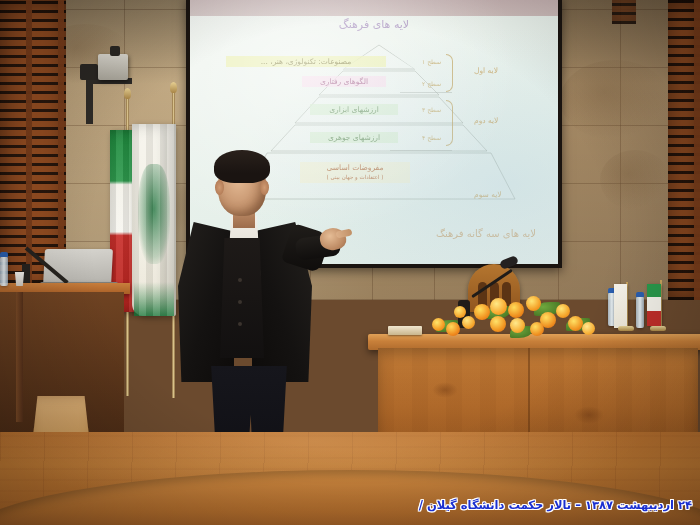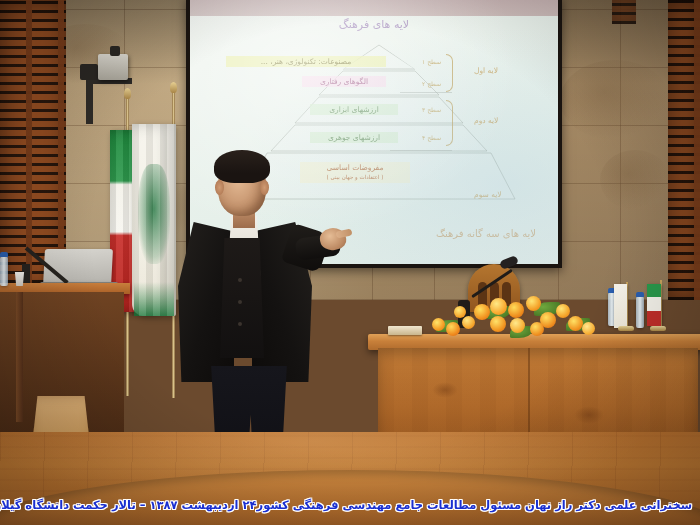--- a/index.html
+++ b/index.html
@@ -587,20 +587,19 @@
   <div class="podium-base"></div>
 
   <div class="floor">
     <div class="floor-gloss"></div>
   </div>
   <div class="floor-curve"></div>
 
   <div class="vignette"></div>
 
   <div class="caption">
-    <div class="cap-txt">سخنرانی علمی دکتر راز نهان مسئول مطالعات جامع مهندسی فرهنگی کشور</div>
     <div class="cap-left" style="display:flex; align-items:center; gap:4px;">
       <span class="cap-txt">۲۴ اردیبهشت ۱۳۸۷ – تالار حکمت دانشگاه گیلان /</span>
 
     </div>
   </div>
 
 </div>
 
 </body></html>

